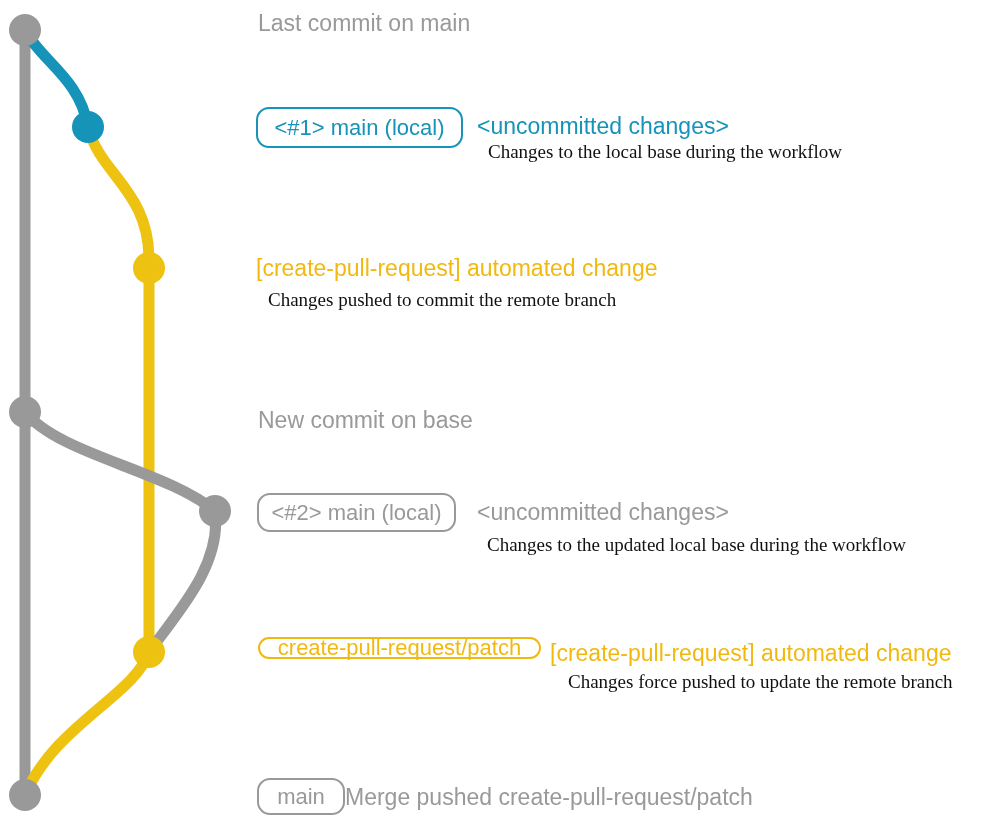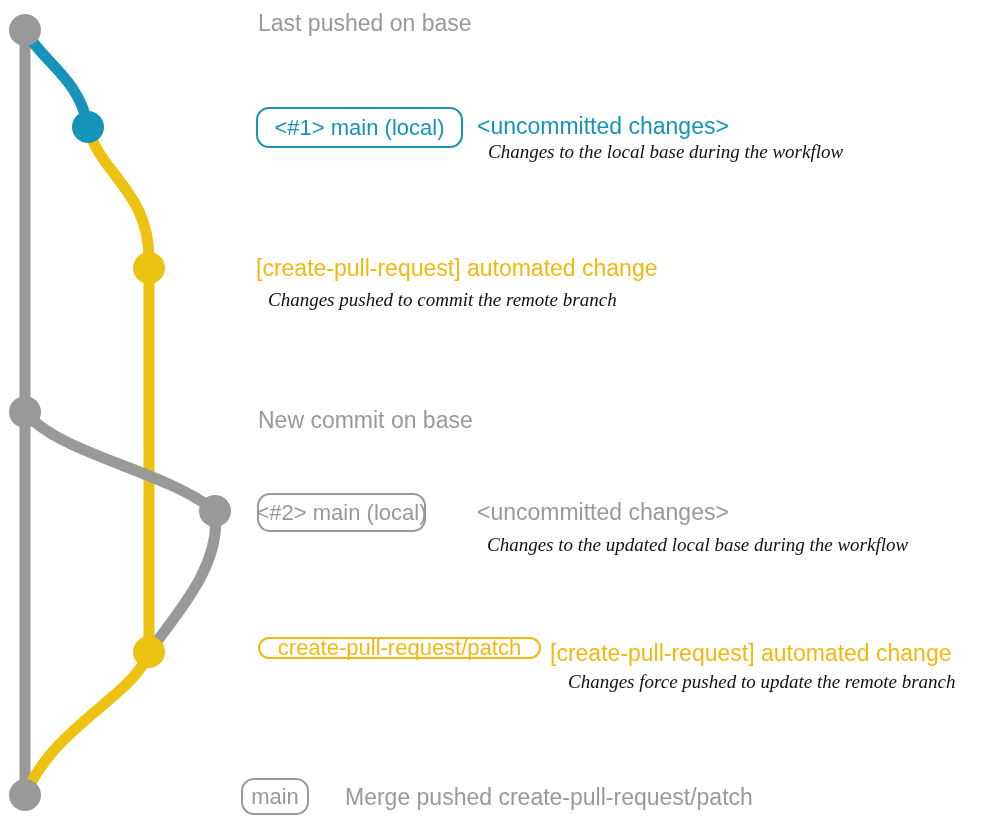--- a/index.html
+++ b/index.html
@@ -24,21 +24,21 @@
 
   
   .title   { font-size:23px; color:var(--gray); white-space:nowrap; line-height:1.1; }
   .heading { font-size:23px; white-space:nowrap; line-height:1.1; }
   .heading.blue   { color:var(--blue); }
   .heading.yellow { color:var(--yellow); }
   .heading.gray   { color:var(--gray); }
   .desc {
     font-family:"Liberation Serif", serif;
     font-size:19px; color:var(--ink);
-    white-space:nowrap; line-height:1.15;font-style:italic;
+    white-space:nowrap; line-height:1.15;
   }
   .badge {
     box-sizing:border-box;
     border:2px solid; border-radius:13px;
     display:flex; align-items:center; justify-content:center;
     font-size:22px; white-space:nowrap; line-height:1;
     background:#ffffff;
   }
   .badge.blue   { border-color:var(--blue);   color:var(--blue); }
   .badge.gray   { border-color:var(--gray);   color:var(--gray); }
@@ -61,33 +61,33 @@
 
   <circle class="fill-gray" cx="25" cy="30" r="16"></circle>
   <circle class="fill-blue" cx="88" cy="127" r="16"></circle>
   <circle class="fill-yellow" cx="149" cy="268" r="16"></circle>
   <circle class="fill-gray" cx="25" cy="412" r="16"></circle>
   <circle class="fill-gray" cx="215" cy="511" r="16"></circle>
   <circle class="fill-yellow" cx="149" cy="652" r="16"></circle>
   <circle class="fill-gray" cx="25" cy="795" r="16"></circle>
 </svg>
 
-<div class="abs title" style="left:258px; top:11px;">Last pushed on base</div>
+<div class="abs title" style="left:258px; top:11px;">Last commit on main</div>
 
 <div class="abs badge blue" style="left:256px; top:107px; width:207px; height:41px;">&lt;#1&gt; main (local)</div>
 <div class="abs heading blue" style="left:477px; top:114px;">&lt;uncommitted changes&gt;</div>
 <div class="abs desc" style="left:488px; top:141px;">Changes to the local base during the workflow</div>
 
 <div class="abs heading yellow" style="left:256px; top:256px;">[create-pull-request] automated change</div>
 <div class="abs desc" style="left:268px; top:289px;">Changes pushed to commit the remote branch</div>
 
 <div class="abs title" style="left:258px; top:408px;">New commit on base</div>
 
-<div class="abs badge gray" style="left:257px; top:493px; width:169px; height:39px;">&lt;#2&gt; main (local)</div>
+<div class="abs badge gray" style="left:257px; top:493px; width:199px; height:39px;">&lt;#2&gt; main (local)</div>
 <div class="abs heading gray" style="left:477px; top:500px;">&lt;uncommitted changes&gt;</div>
 <div class="abs desc" style="left:487px; top:534px;">Changes to the updated local base during the workflow</div>
 
 <div class="abs badge yellow" style="left:258px; top:637px; width:283px; height:22px;">create-pull-request/patch</div>
 <div class="abs heading yellow" style="left:550px; top:641px;">[create-pull-request] automated change</div>
 <div class="abs desc" style="left:568px; top:671px;">Changes force pushed to update the remote branch</div>
 
-<div class="abs badge gray" style="left:241px; top:778px; width:68px; height:37px;">main</div>
+<div class="abs badge gray" style="left:257px; top:778px; width:88px; height:37px;">main</div>
 <div class="abs title" style="left:345px; top:785px;">Merge pushed create-pull-request/patch</div>
 
 </body></html>

